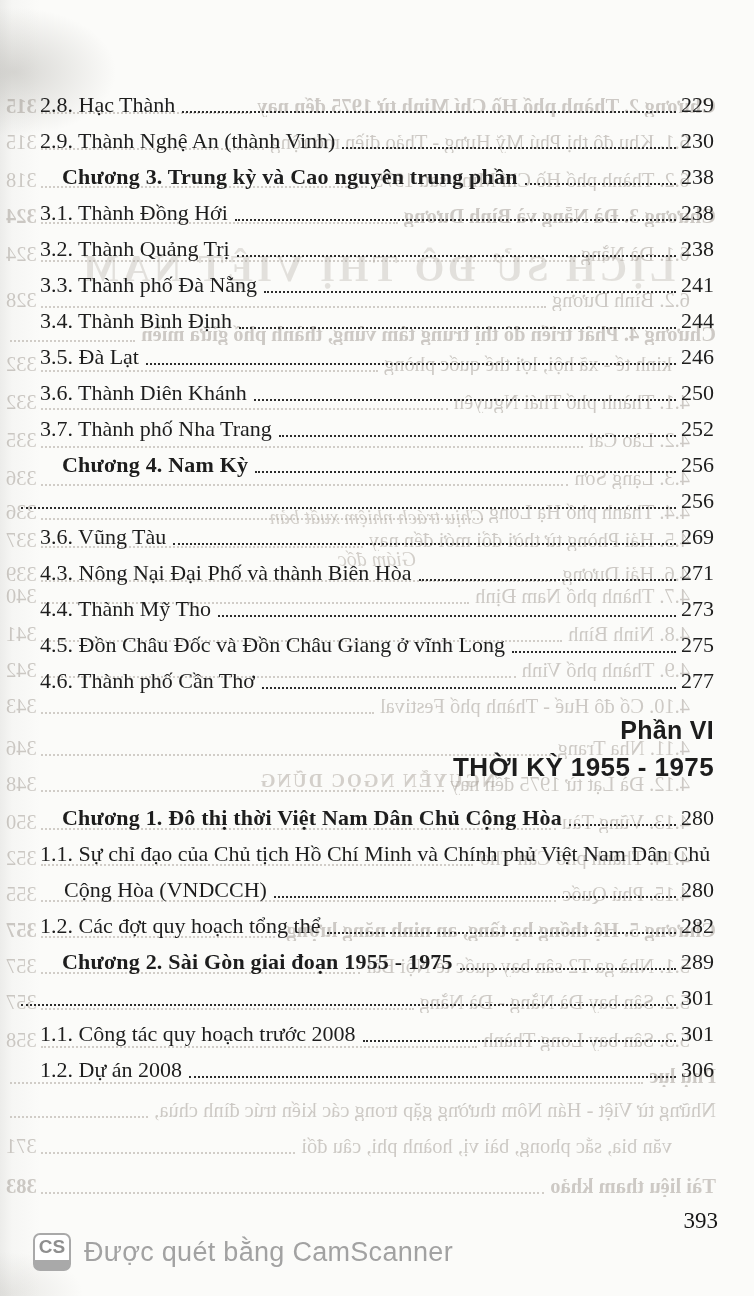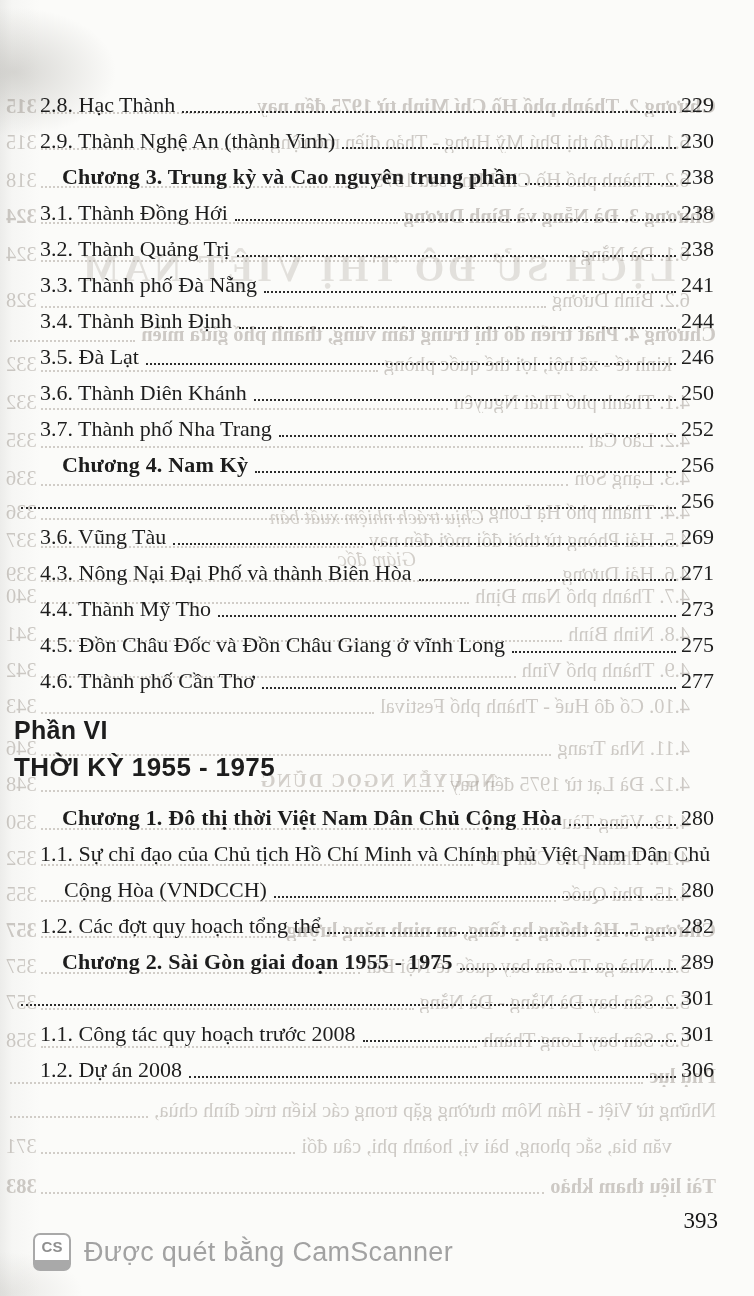--- a/index.html
+++ b/index.html
@@ -39,32 +39,32 @@
   .toc{
     position:absolute;left:0;top:0;width:100%;z-index:2;
     padding:94px 40px 0 14px;box-sizing:border-box;
   }
   .row{display:flex;align-items:flex-end;height:22px;margin-bottom:14px;font-size:22px;line-height:22px;}
   .row .lbl{white-space:nowrap;padding-left:26px;}
   .row.chapter .lbl{padding-left:0;font-weight:bold;letter-spacing:.2px;margin-left:48px;}
   .row.cont .lbl{padding-left:50px;}
   .dots{flex:1 1 auto;min-width:12px;border-bottom:2.8px dotted #2c2c2c;margin:0 5px 3px 7px;}
   .pg{white-space:nowrap;}
-  .part{text-align:left;font-family:"Liberation Sans",sans-serif;font-weight:bold;margin:24px 0 24px;}
+  .part{text-align:right;font-family:"Liberation Sans",sans-serif;font-weight:bold;margin:24px 0 24px;}
   .part .p1{font-size:25px;margin-bottom:7px;letter-spacing:.3px;}
   .part .p2{font-size:26px;letter-spacing:.4px;}
   .part.part-22{margin-bottom:38px;}
   
   .pagenum{position:absolute;top:1208px;right:36px;z-index:2;font-size:23px;color:#161616;}
   .wm{position:absolute;left:33px;top:1233px;z-index:3;display:flex;align-items:center;gap:13px;}
   .wm-badge{
     width:38px;height:38px;border-radius:7px;box-sizing:border-box;
     border:2.5px solid #a9a9a9;background:linear-gradient(#ffffff 0 73%,#a9a9a9 73% 100%);
     display:flex;align-items:flex-start;justify-content:center;
-    font-family:"Liberation Sans",sans-serif;font-weight:bold;font-size:15px;color:#8f8f8f;
+    font-family:"Liberation Sans",sans-serif;font-weight:bold;font-size:19px;color:#8f8f8f;
     line-height:24px;
   }
   .wm-text{font-family:"Liberation Sans",sans-serif;font-size:27px;color:#a2a2a2;letter-spacing:.3px;}
 </style>
 </head>
 <body>
 
 <div class="page">
 
   <div class="ghosts">

